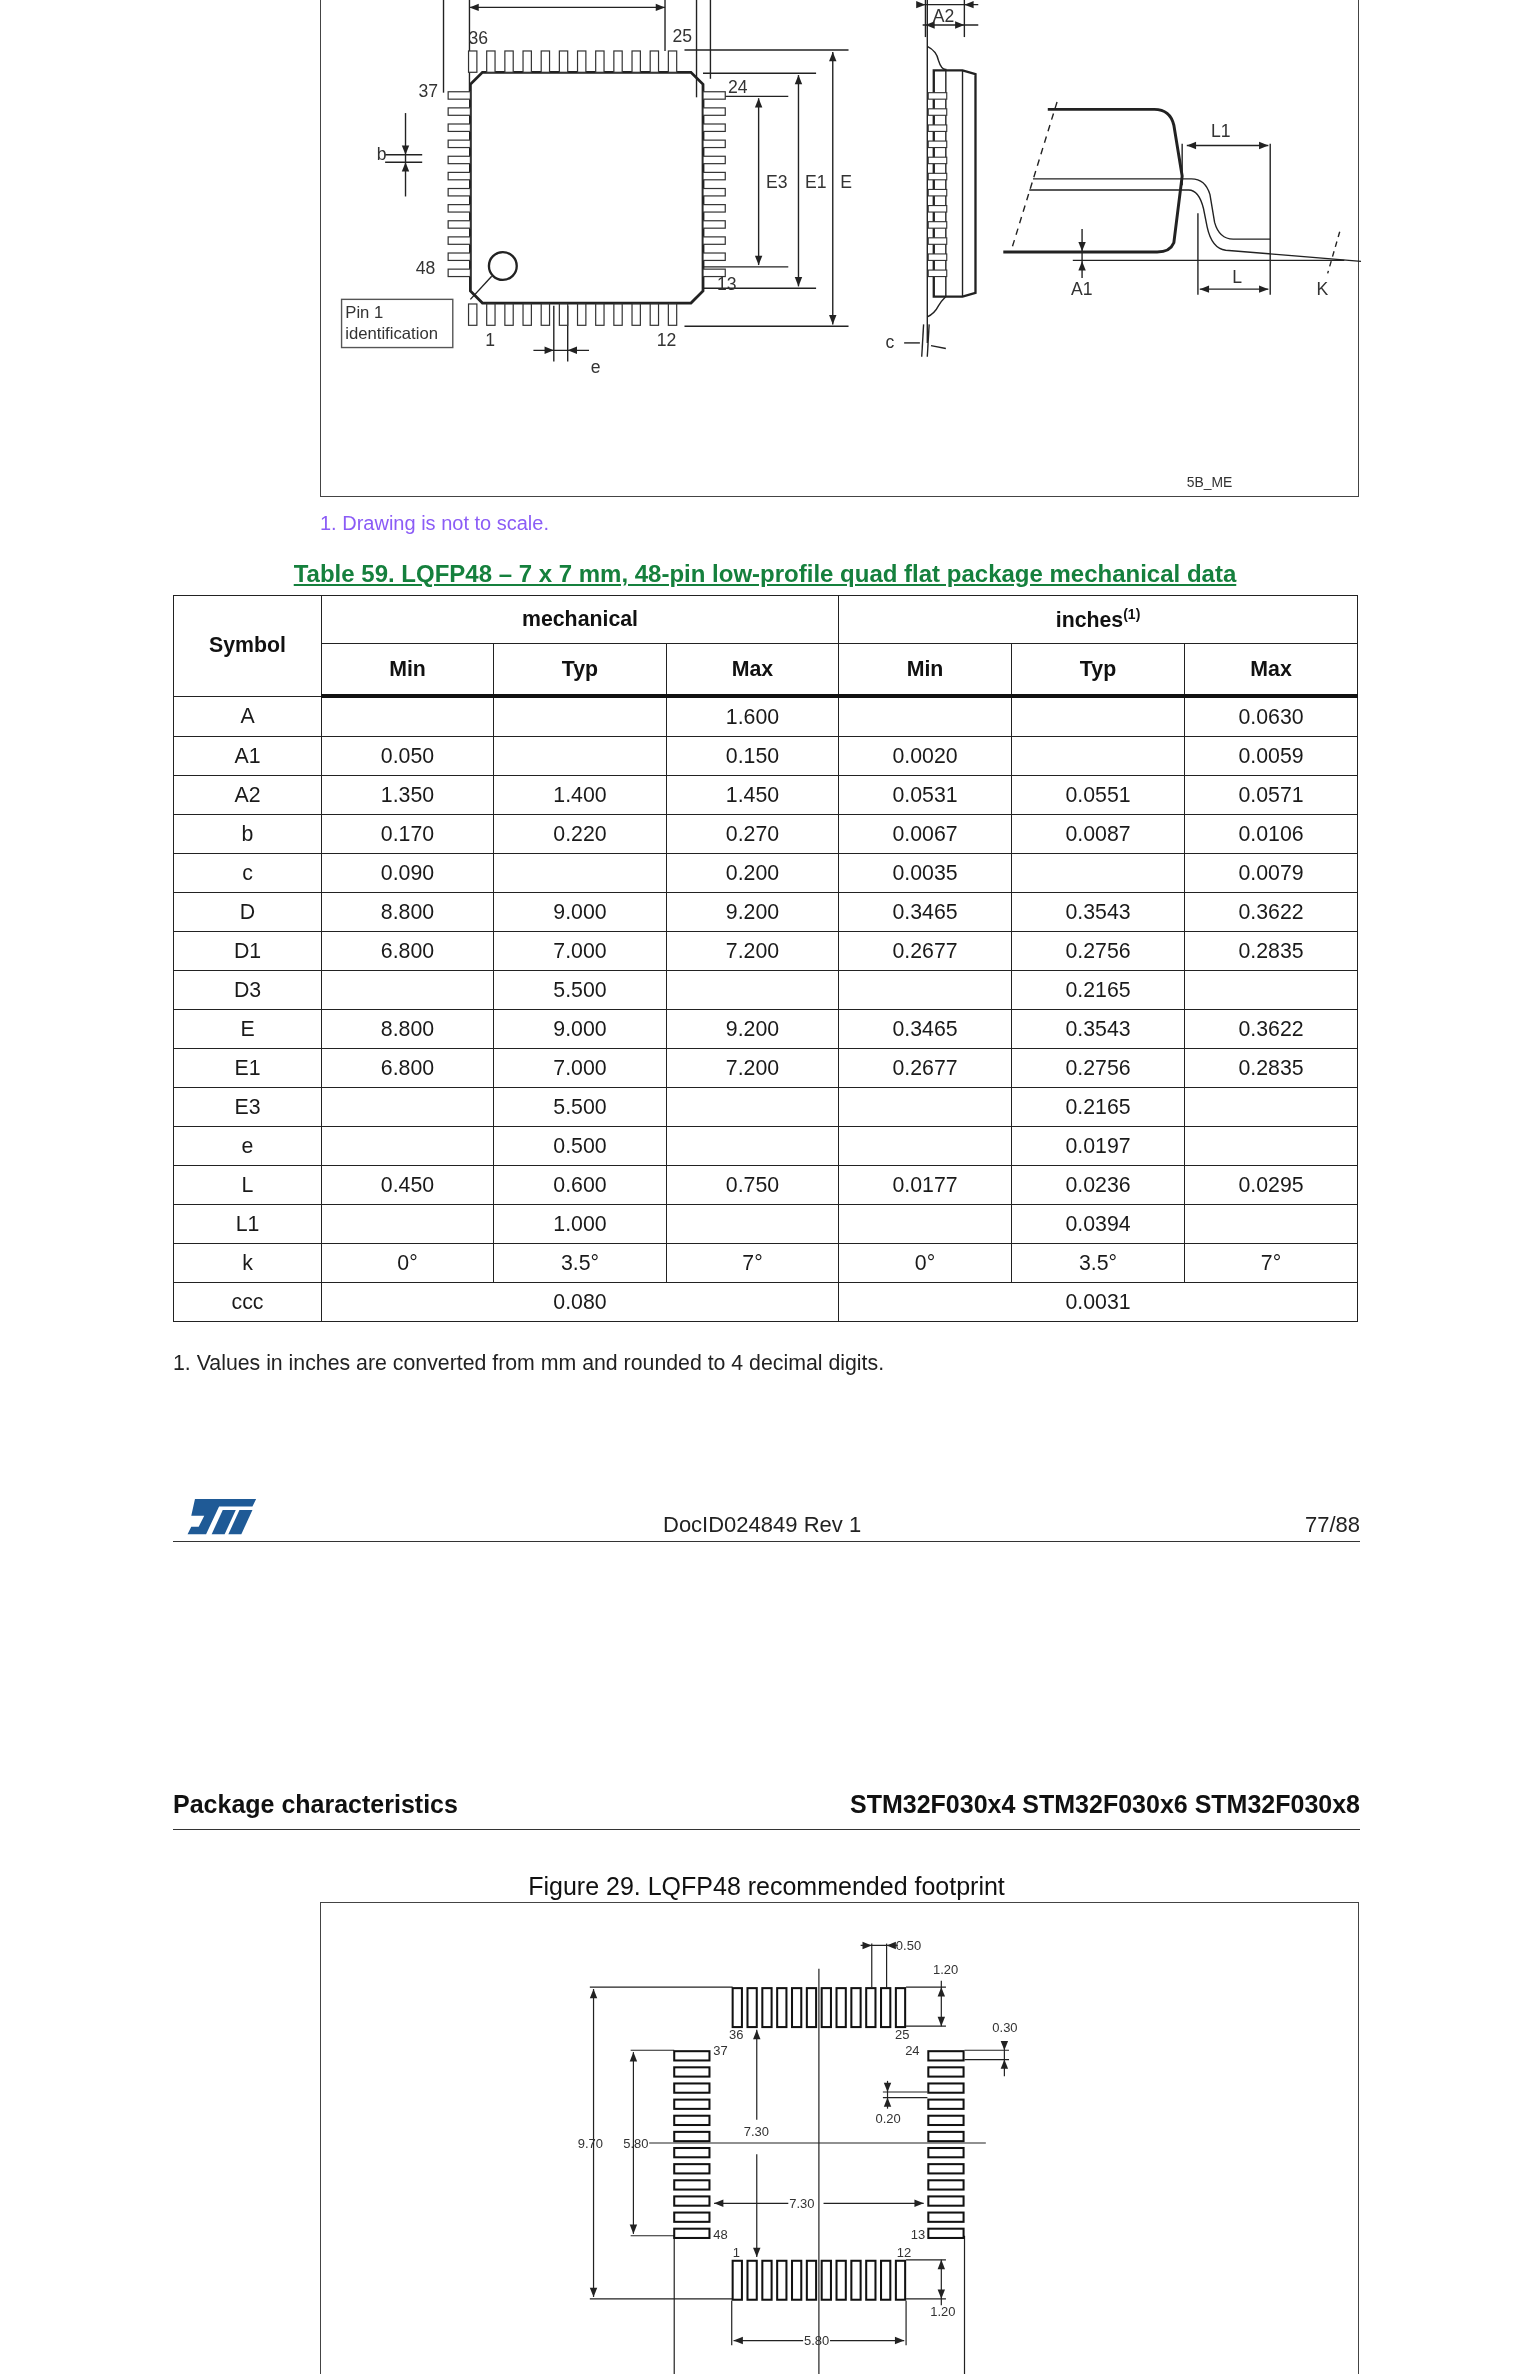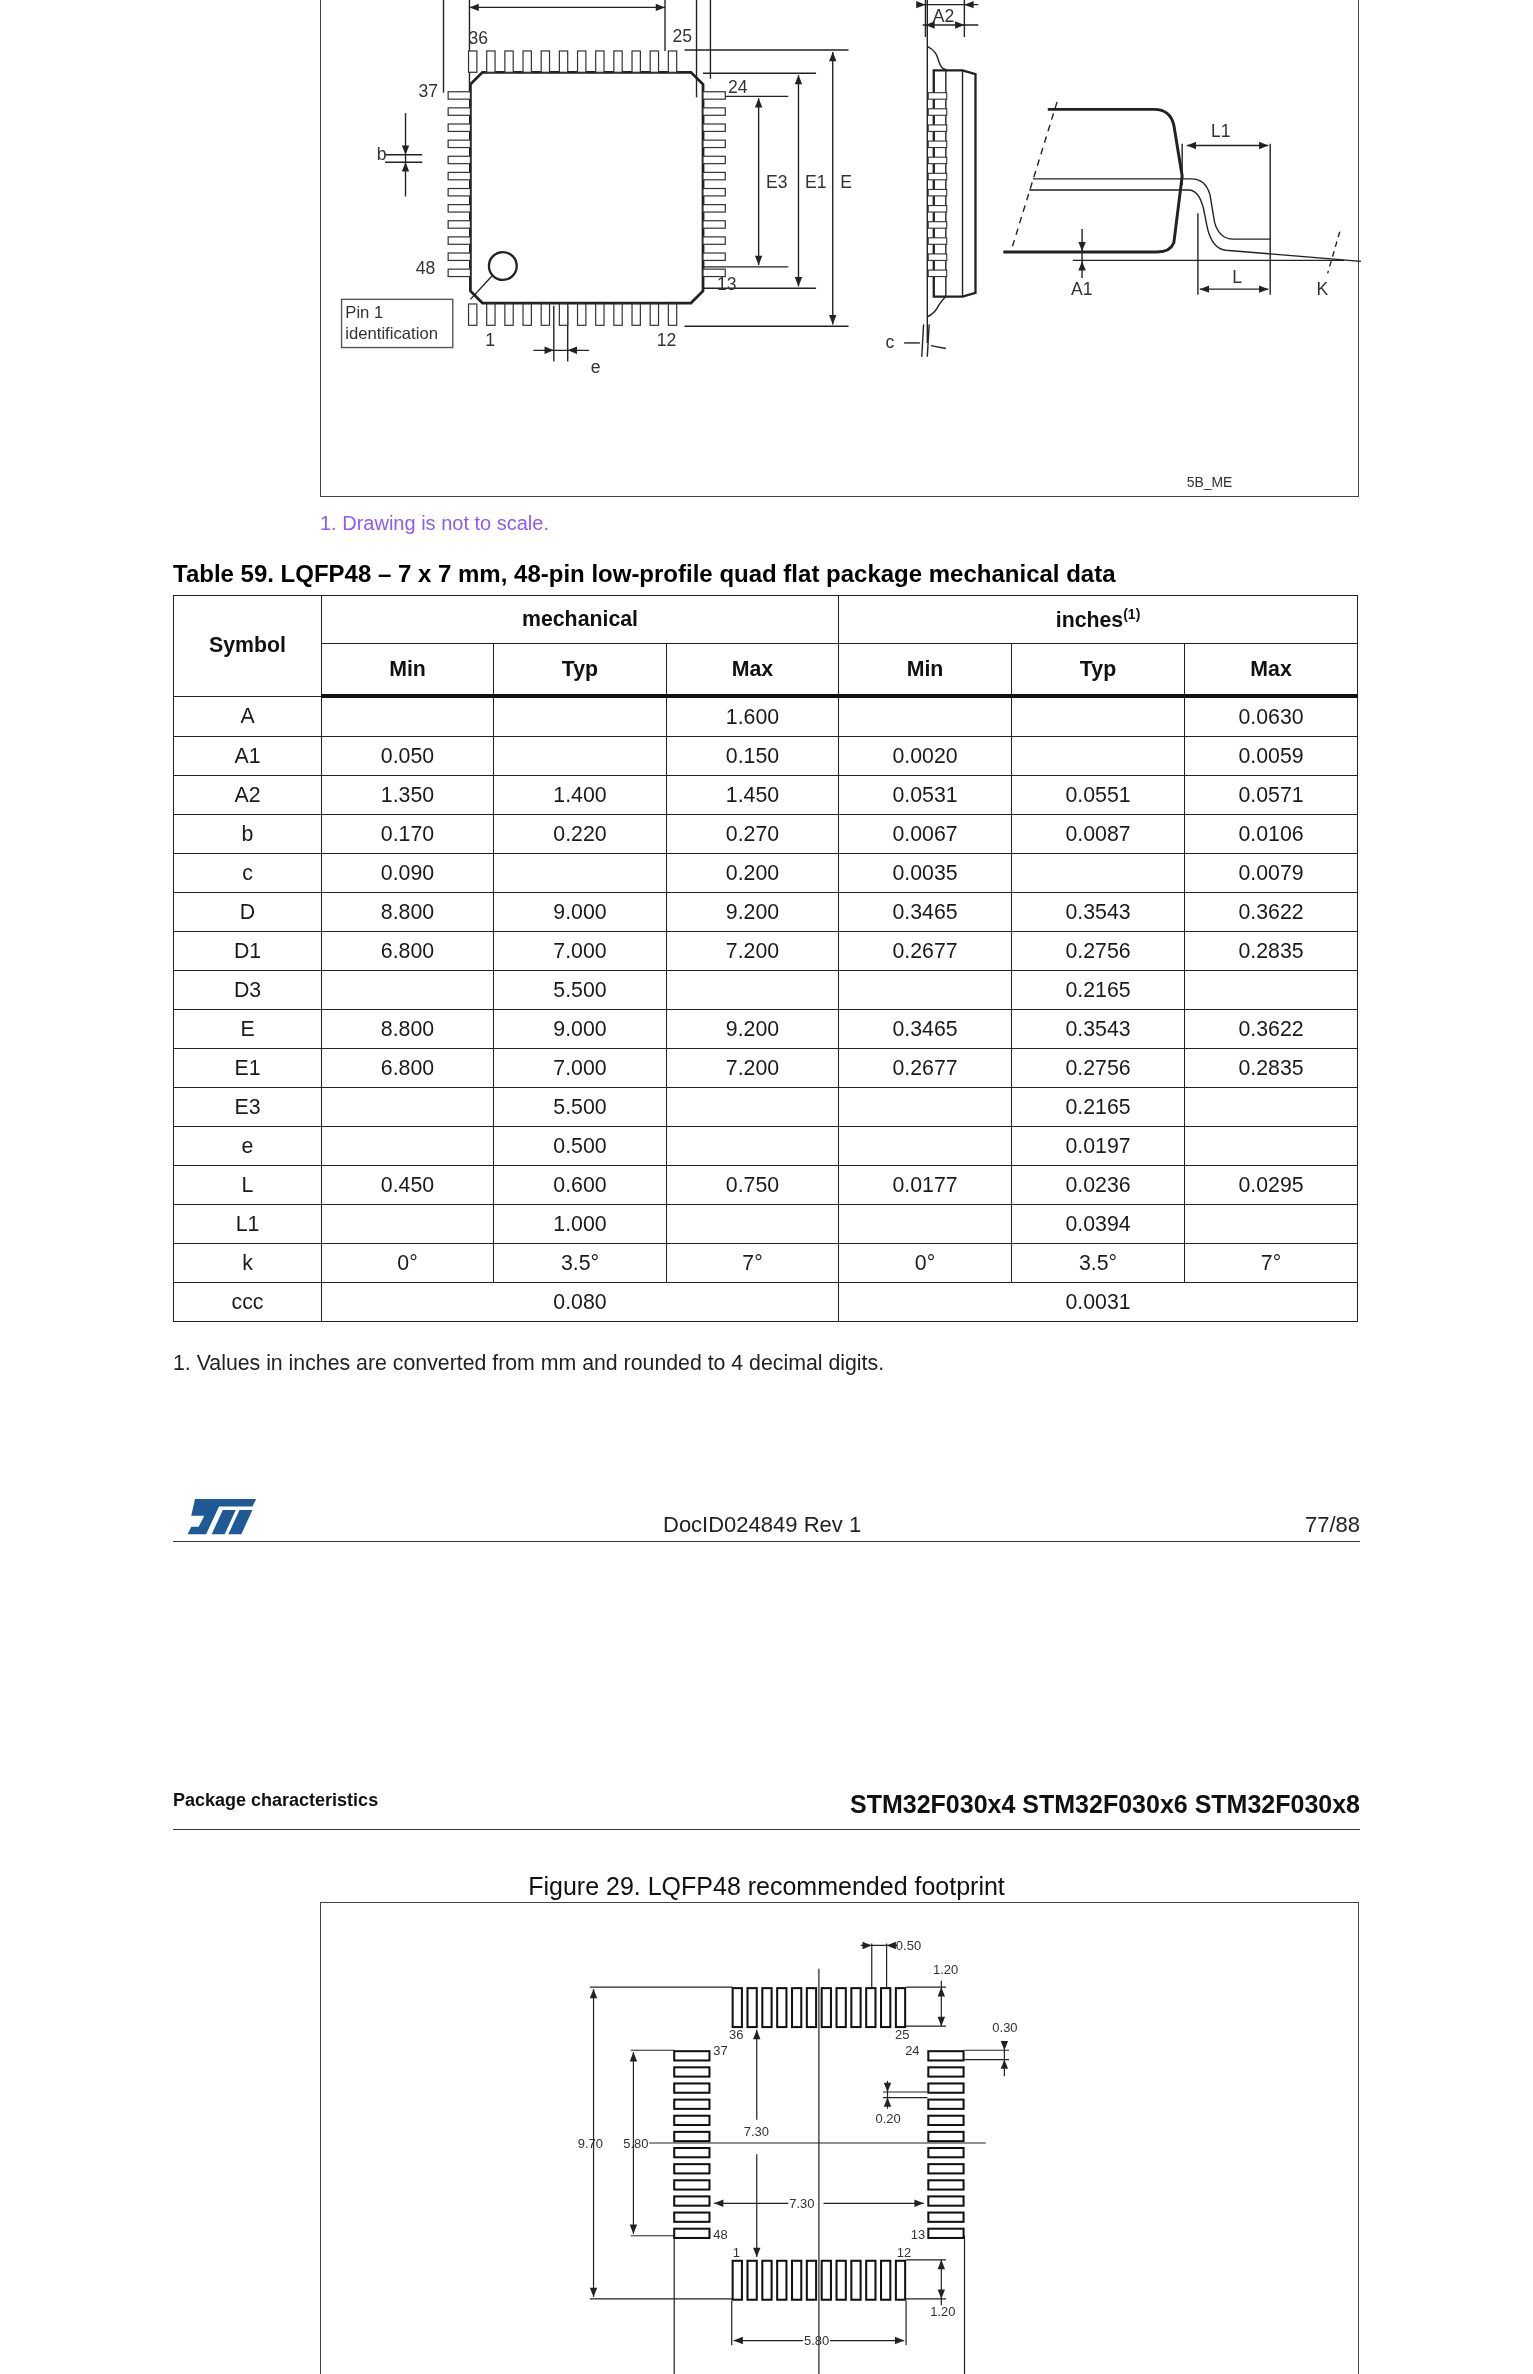--- a/index.html
+++ b/index.html
@@ -3,36 +3,36 @@
 <meta charset="utf-8">
 <style>
   html, body { margin: 0; padding: 0; background: #ffffff; }
   body { width: 1533px; height: 2375px; position: relative; overflow: hidden;
          font-family: "Liberation Sans", sans-serif; color: #1a1a1a; }
   .abs { position: absolute; }
   svg text { font-family: "Liberation Sans", sans-serif; fill: #333; }
   .fig1-box { position: absolute; left: 320px; top: -9.3px; width: 1039px; height: 506px;
               border: 1.9px solid #444; box-sizing: border-box; }
   .fig-note { position: absolute; left: 320px; top: 512px; font-size: 20px; color: #8b5cf6; }
-  .table-title { position: absolute; left: 173px; width: 1184px; top: 560px; 
-                 font-size: 24px; font-weight: bold; color: #000000; }
+  .table-title { position: absolute; left: 173px; width: 1184px; top: 560px; text-align: center;
+                 font-size: 24px; font-weight: bold; color: #15803d; text-decoration: underline; }
   table.mech { position: absolute; left: 173px; top: 595px; width: 1183px; border-collapse: collapse;
                table-layout: fixed; font-size: 21.3px; }
   table.mech td, table.mech th { border: 1.9px solid #222; text-align: center; padding: 0; }
   table.mech th { font-weight: bold; color: #111; }
   table.mech td { color: #1a1a1a; height: 38px; }
   table.mech thead tr.h1 th { height: 47px; }
   table.mech thead tr.h2 th { height: 50px; border-bottom: 4.6px solid #111; }
   sup { font-size: 14px; }
   .table-note { position: absolute; left: 173px; top: 1351px; font-size: 21.3px; color: #222; }
   .footer-line { position: absolute; left: 173px; top: 1541px; width: 1187px; height: 0;
                  border-top: 1.9px solid #333; }
   .doc-id { position: absolute; left: 663px; top: 1512px; font-size: 22px; color: #222; }
   .page-num { position: absolute; right: 173px; top: 1512px; font-size: 22px; color: #222; }
-  .header-left { position: absolute; left: 173px; top: 1790px; font-size: 18px; font-weight: bold; color: #111; }
+  .header-left { position: absolute; left: 173px; top: 1790px; font-size: 25px; font-weight: bold; color: #111; }
   .header-right { position: absolute; right: 173px; top: 1790px; font-size: 25px; font-weight: bold; color: #111; }
   .header-line { position: absolute; left: 173px; top: 1829px; width: 1187px; border-top: 1.9px solid #333; }
   .fig2-title { position: absolute; left: 173px; width: 1187px; top: 1872px; text-align: center;
                 font-size: 25px; font-weight: normal; color: #111; }
   .fig2-box { position: absolute; left: 320px; top: 1902px; width: 1039px; height: 501px;
               border: 1.9px solid #444; box-sizing: border-box; border-bottom: none; }
 </style>
 </head>
 <body>
 

